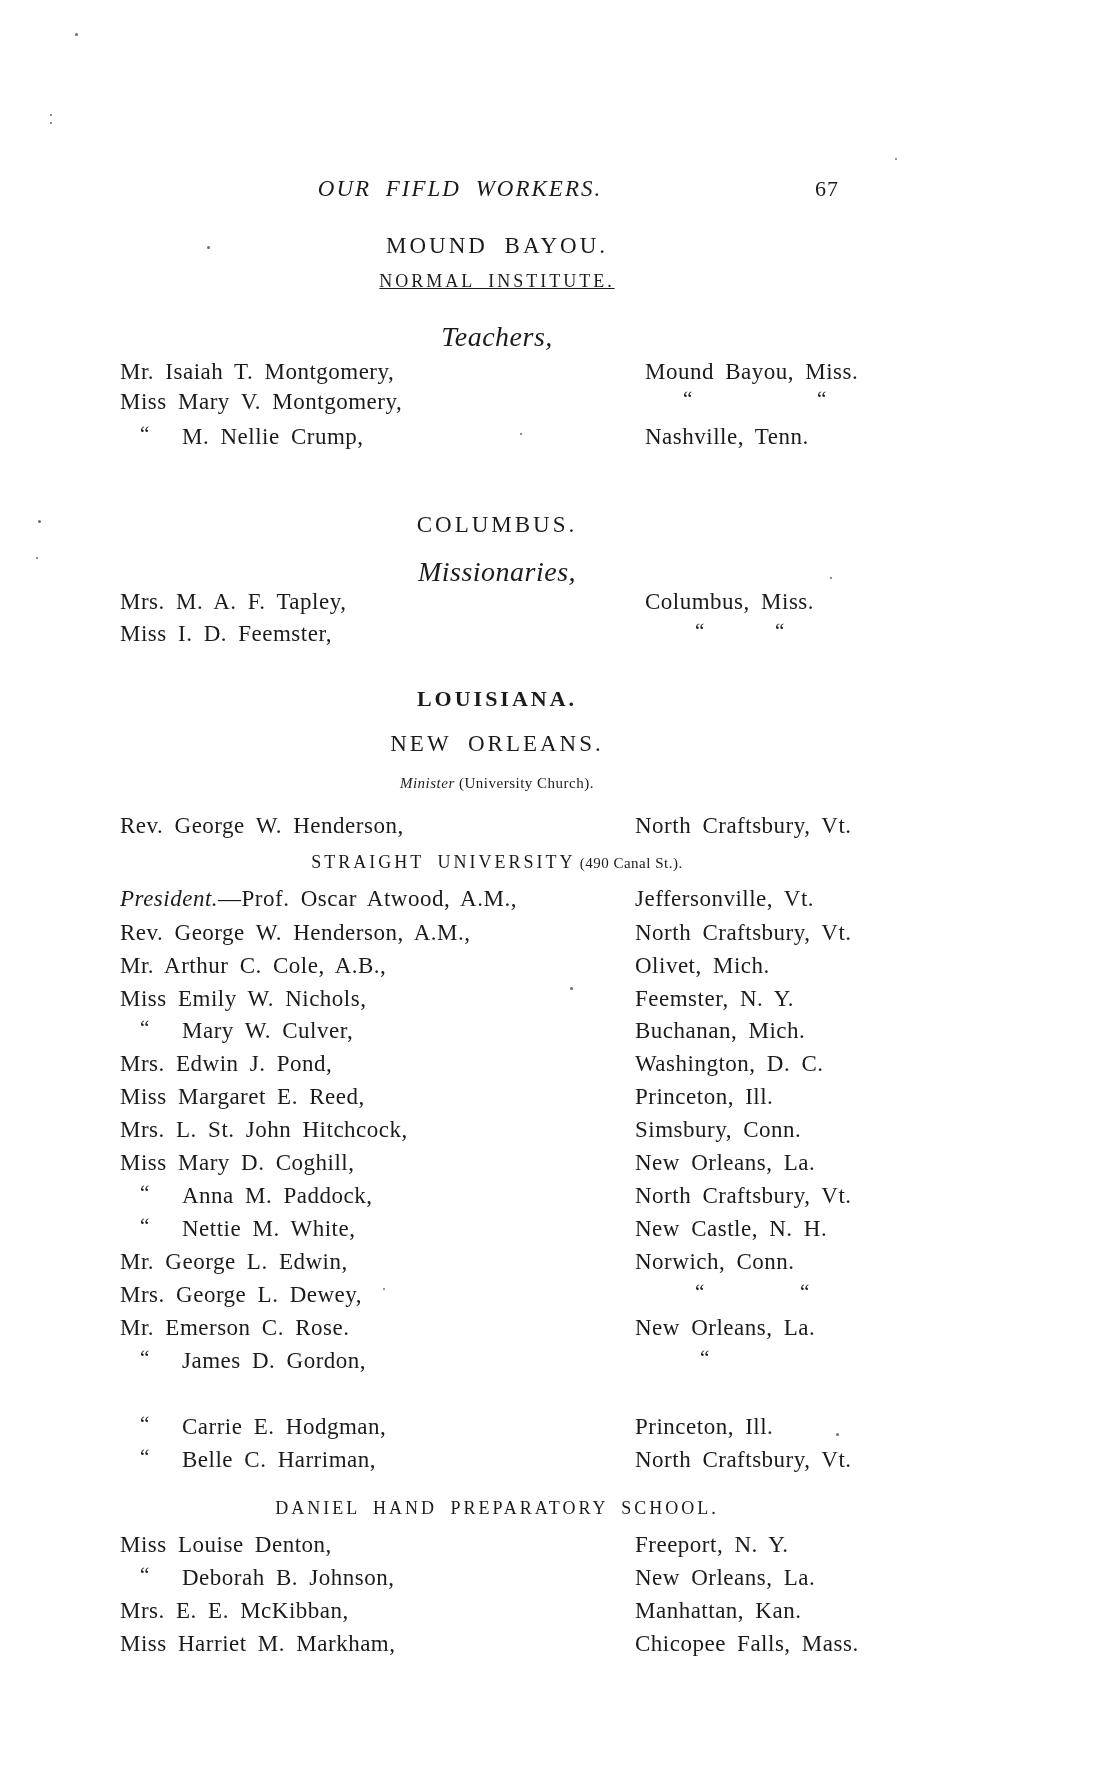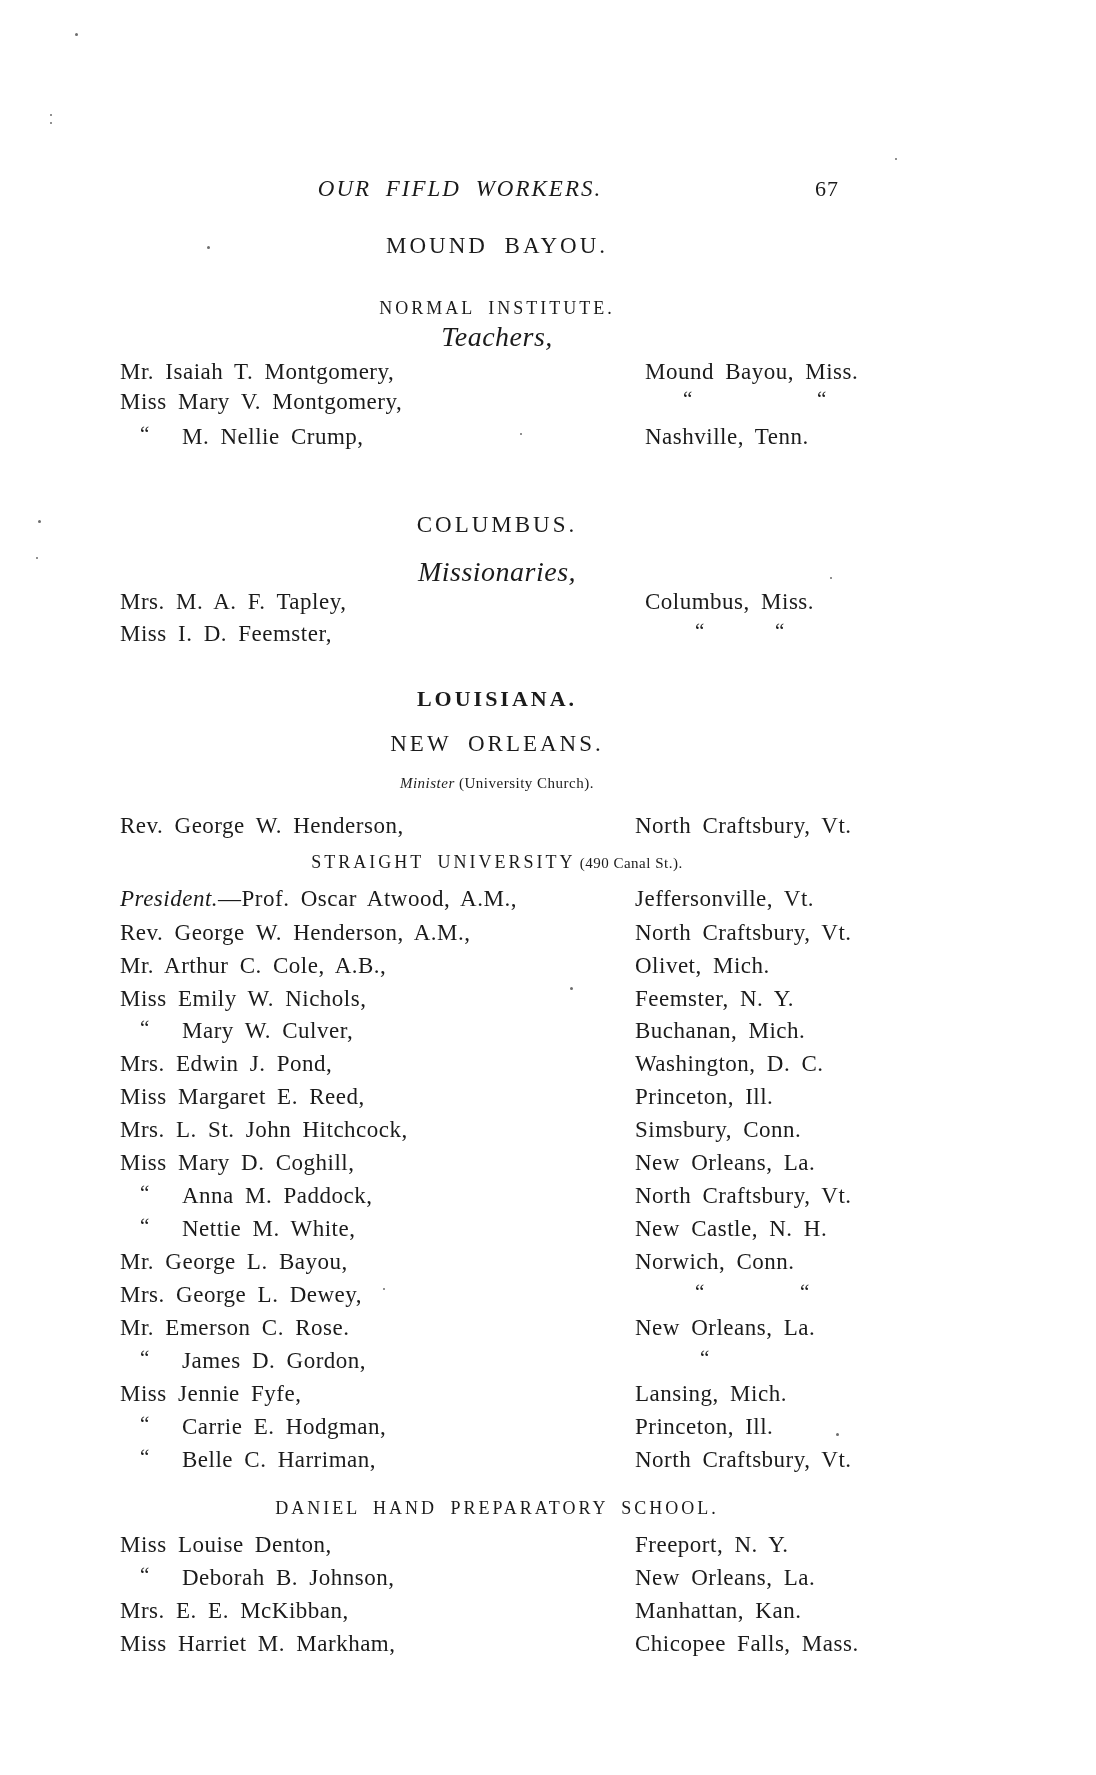--- a/index.html
+++ b/index.html
@@ -29,21 +29,21 @@
 </style>
 </head>
 <body>
 
 <div id="page">
 
   <div class="hdrband run-hdr" style="top:176px;">OUR FIFLD WORKERS.</div>
   <div class="pgnum">67</div>
 
   <div class="center h-caps" style="top:233px;">MOUND BAYOU.</div>
-  <div class="center h-smallcaps" style="top:298px;">NORMAL INSTITUTE.</div>
+  <div class="center h-smallcaps" style="top:271px;text-decoration:underline;">NORMAL INSTITUTE.</div>
   <div class="center h-ital" style="top:321px;">Teachers,</div>
 
   <div class="row" style="top:359px;">
     <span class="nm">Mr. Isaiah T. Montgomery,</span>
     <span class="loc mb-loc">Mound Bayou, Miss.</span>
   </div>
   <div class="row" style="top:389px;">
     <span class="nm">Miss Mary V. Montgomery,</span>
     <span class="lm" style="left:563px;">“</span>
     <span class="lm" style="left:697px;">“</span>
@@ -120,40 +120,36 @@
     <span class="mark">“</span>
     <span class="nm">Anna M. Paddock,</span>
     <span class="loc">North Craftsbury, Vt.</span>
   </div>
   <div class="row r-dit" style="top:1216px;">
     <span class="mark">“</span>
     <span class="nm">Nettie M. White,</span>
     <span class="loc">New Castle, N. H.</span>
   </div>
   <div class="row" style="top:1249px;">
-    <span class="nm">Mr. George L. Bayou,</span>
+    <span class="nm">Mr. George L. Edwin,</span>
     <span class="loc">Norwich, Conn.</span>
   </div>
   <div class="row" style="top:1282px;">
     <span class="nm">Mrs. George L. Dewey,</span>
     <span class="lm" style="left:575px;">“</span>
     <span class="lm" style="left:680px;">“</span>
   </div>
   <div class="row" style="top:1315px;">
     <span class="nm">Mr. Emerson C. Rose.</span>
     <span class="loc">New Orleans, La.</span>
   </div>
   <div class="row r-dit" style="top:1348px;">
     <span class="mark">“</span>
     <span class="nm">James D. Gordon,</span>
     <span class="lm" style="left:580px;">“</span>
-  </div>
-  <div class="row" style="top:1381px;">
-    <span class="nm">Miss Jennie Fyfe,</span>
-    <span class="loc">Lansing, Mich.</span>
   </div>
   <div class="row r-dit" style="top:1414px;">
     <span class="mark">“</span>
     <span class="nm">Carrie E. Hodgman,</span>
     <span class="loc">Princeton, Ill.</span>
   </div>
   <div class="row r-dit" style="top:1447px;">
     <span class="mark">“</span>
     <span class="nm">Belle C. Harriman,</span>
     <span class="loc">North Craftsbury, Vt.</span>

